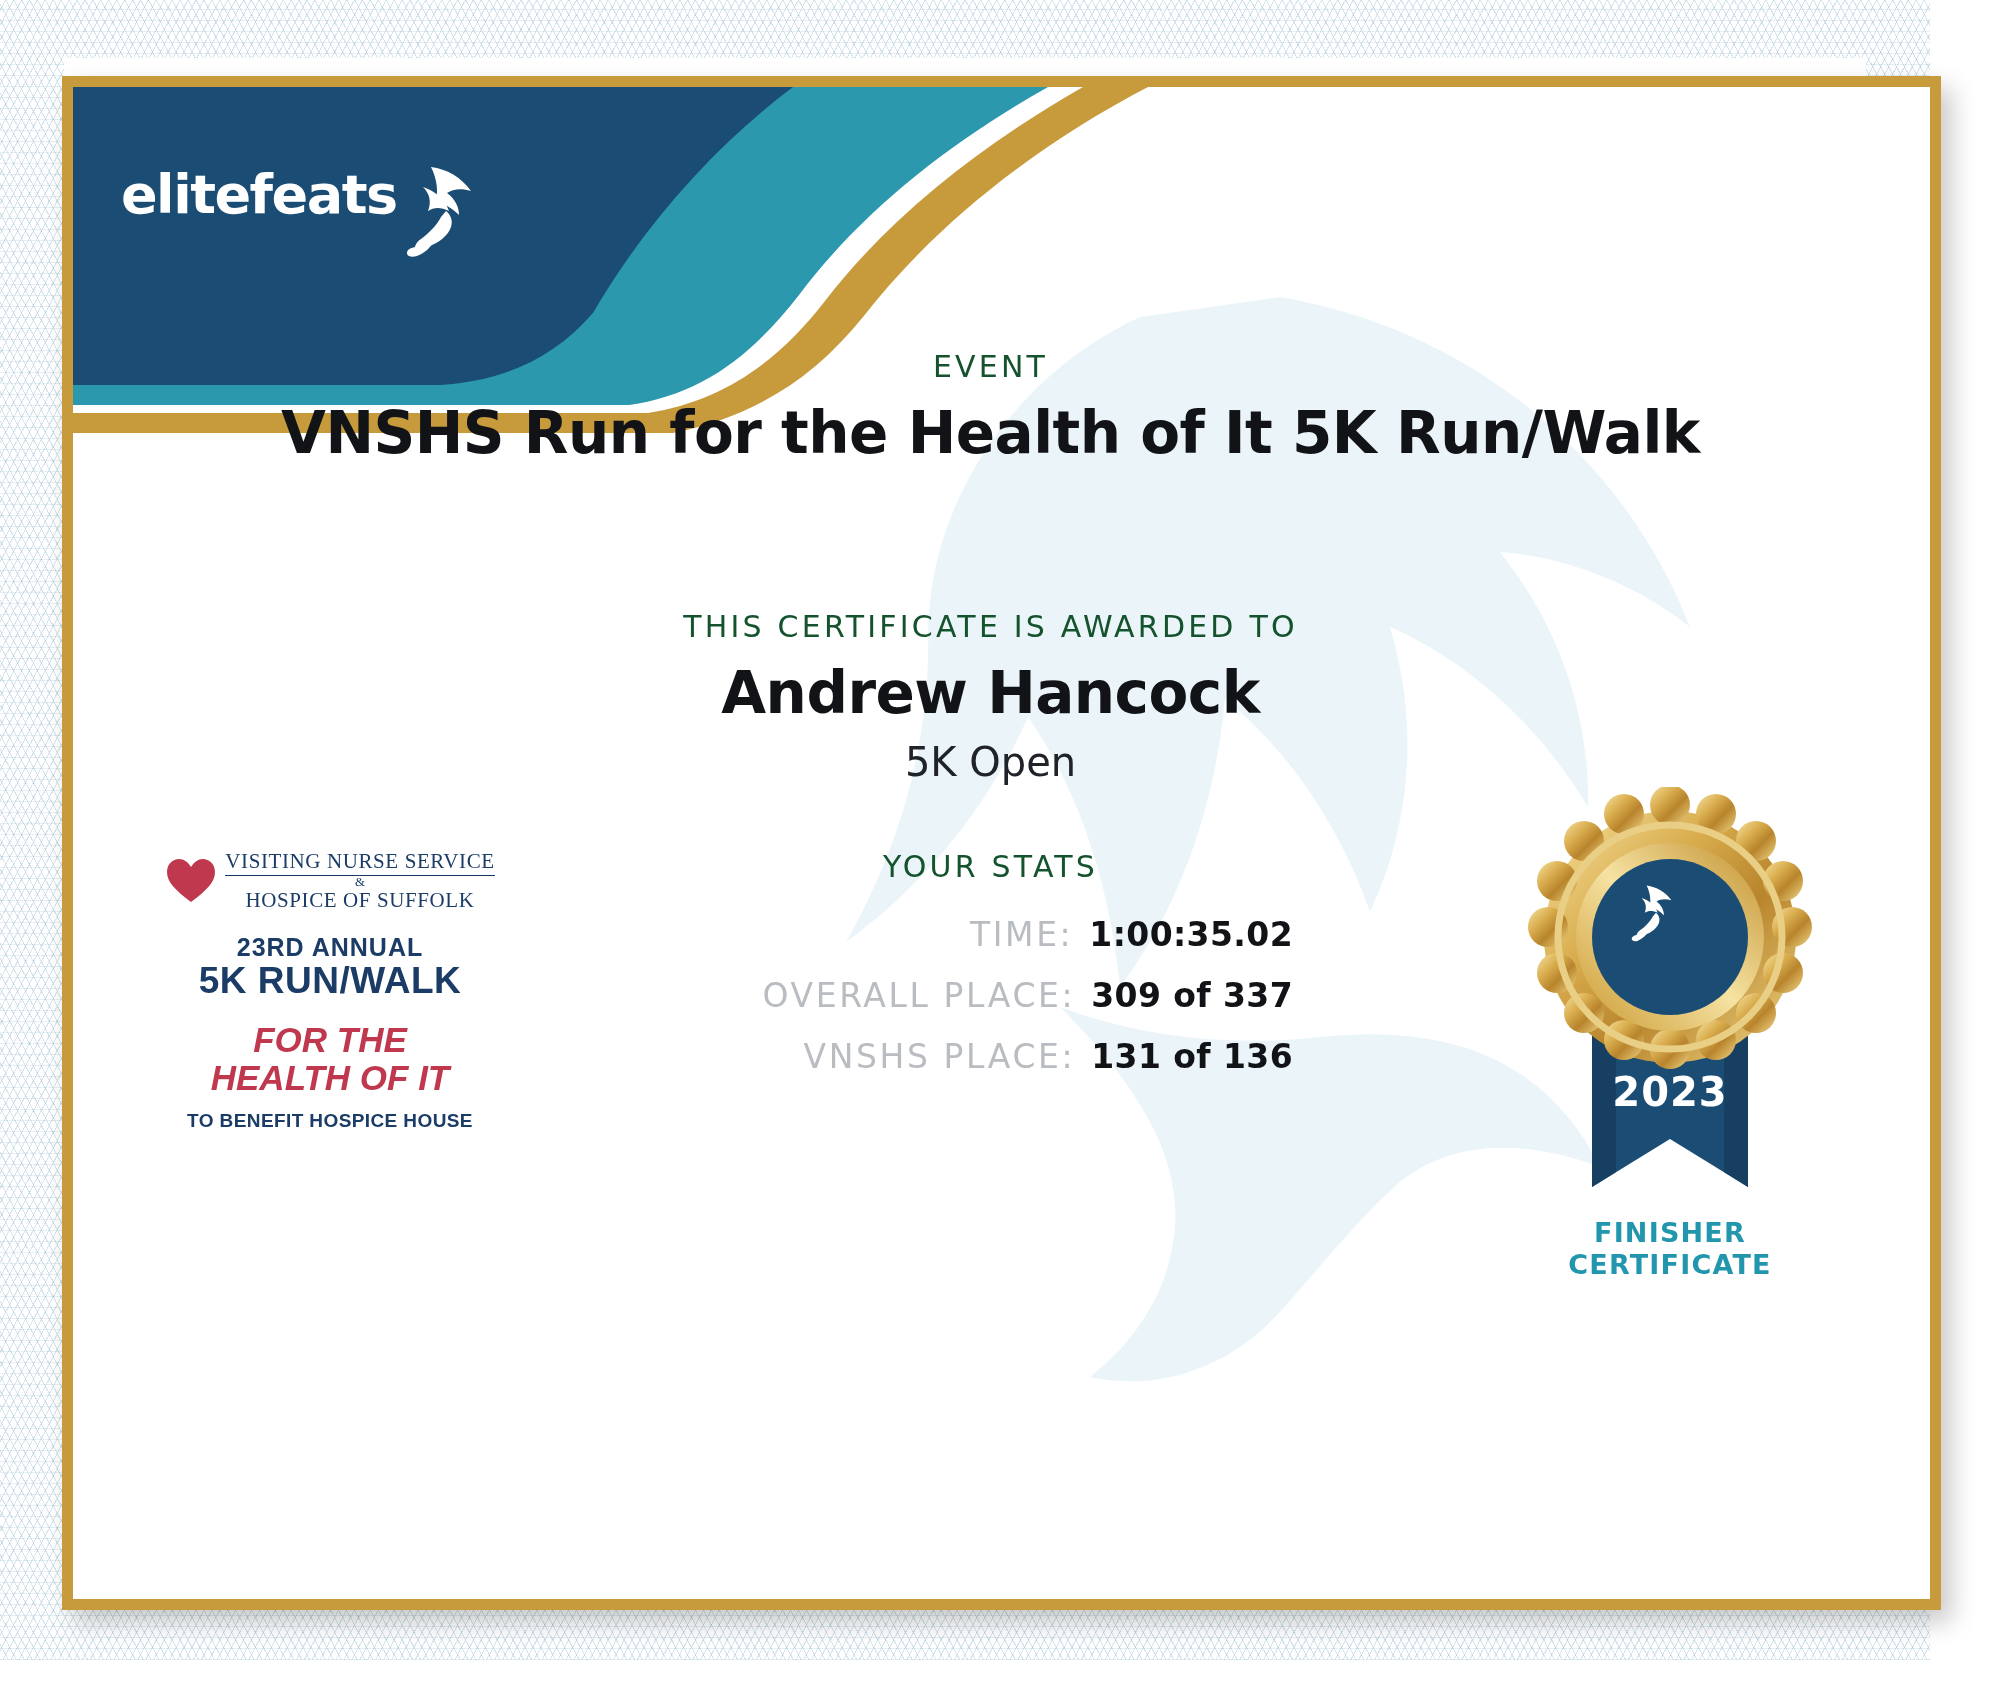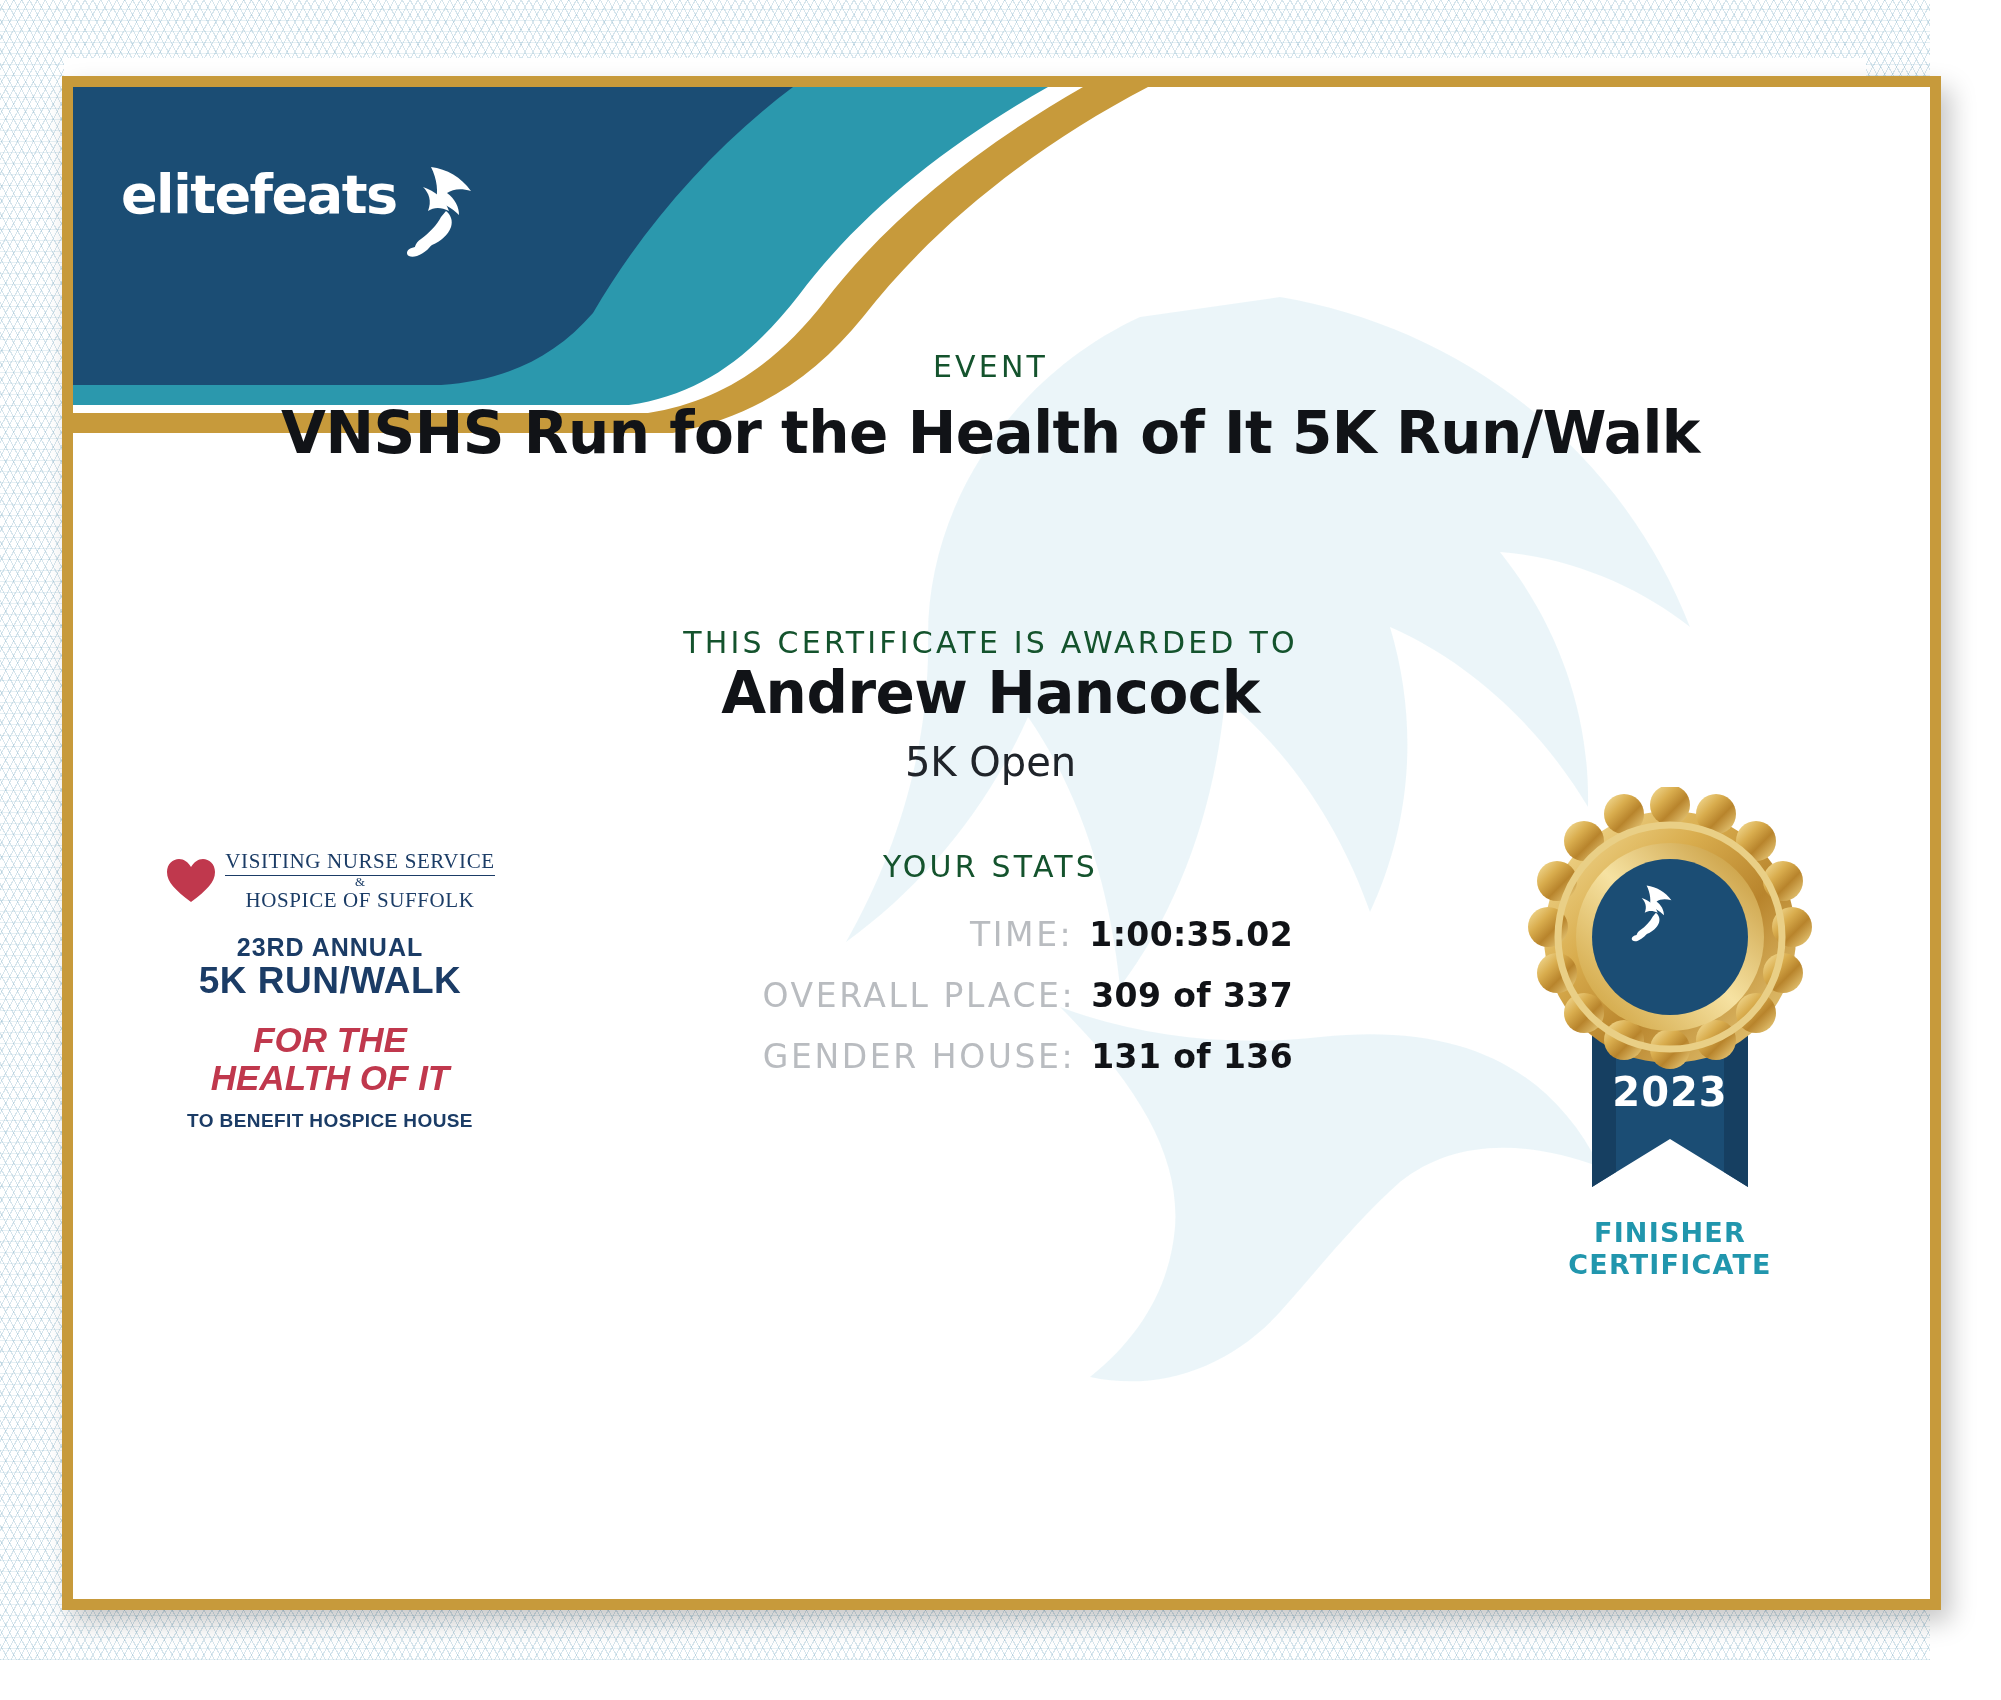--- a/index.html
+++ b/index.html
@@ -104,21 +104,21 @@
     font-family: "DejaVu Sans", sans-serif;
   }
   #event-kicker { top: 262px; }
   #event-name {
     top: 312px;
     color: #111317;
     font-size: 58px;
     font-weight: 700;
     letter-spacing: -0.5px;
   }
-  #awarded-kicker { top: 522px; margin-top: 16px; }
+  #awarded-kicker { top: 522px; }
   #recipient-name {
     top: 572px;
     color: #111317;
     font-size: 58px;
     font-weight: 700;
     letter-spacing: -0.5px;
   }
   #division {
     top: 652px;
     color: #20242a;
@@ -304,21 +304,21 @@
     <div id="stats">
       <div class="stat-row">
         <span class="stat-label">TIME:</span>
         <span class="stat-value">1:00:35.02</span>
       </div>
       <div class="stat-row">
         <span class="stat-label">OVERALL PLACE:</span>
         <span class="stat-value">309 of 337</span>
       </div>
       <div class="stat-row">
-        <span class="stat-label">GENDER HOUSE:</span>
+        <span class="stat-label">VNSHS PLACE:</span>
         <span class="stat-value">131 of 136</span>
       </div>
     </div>
 
     <div id="sponsor">
       <div id="sponsor-top">
         <svg id="sponsor-heart" width="52" height="48" viewBox="0 0 52 48">
           <path d="M26 45 C10 33 2 25 2 15 C2 7 8 2 14 2 C19 2 23 5 26 10 C29 5 33 2 38 2 C44 2 50 7 50 15 C50 25 42 33 26 45 Z" fill="#c0384d"></path>
         </svg>
         <div id="sponsor-vns">

